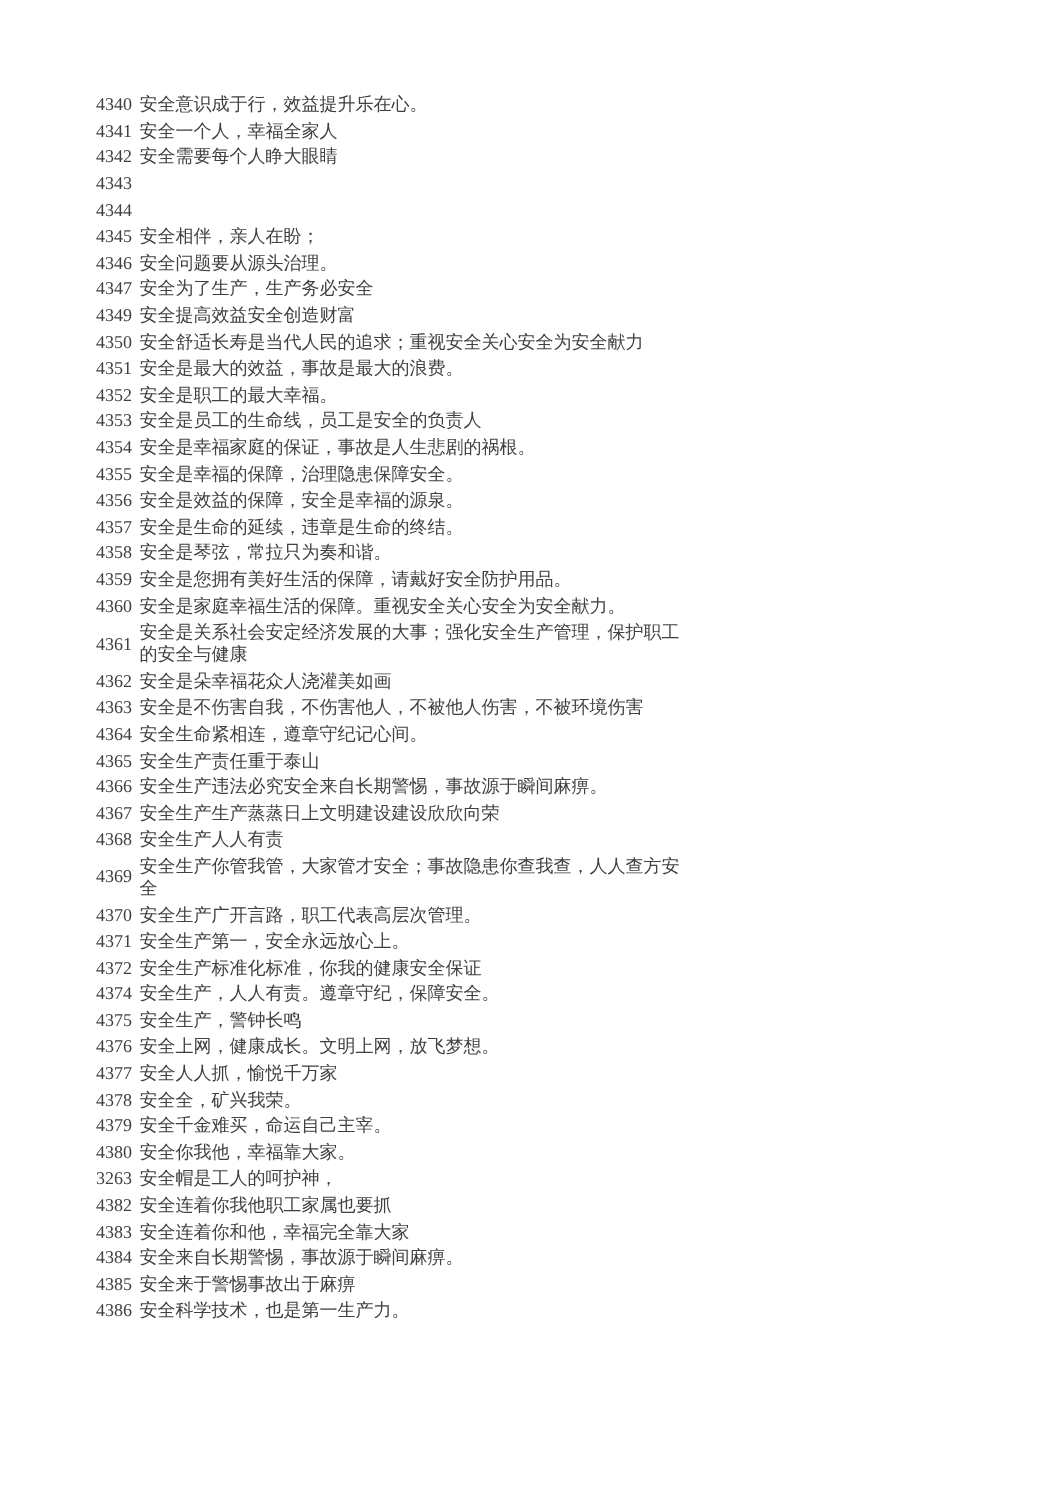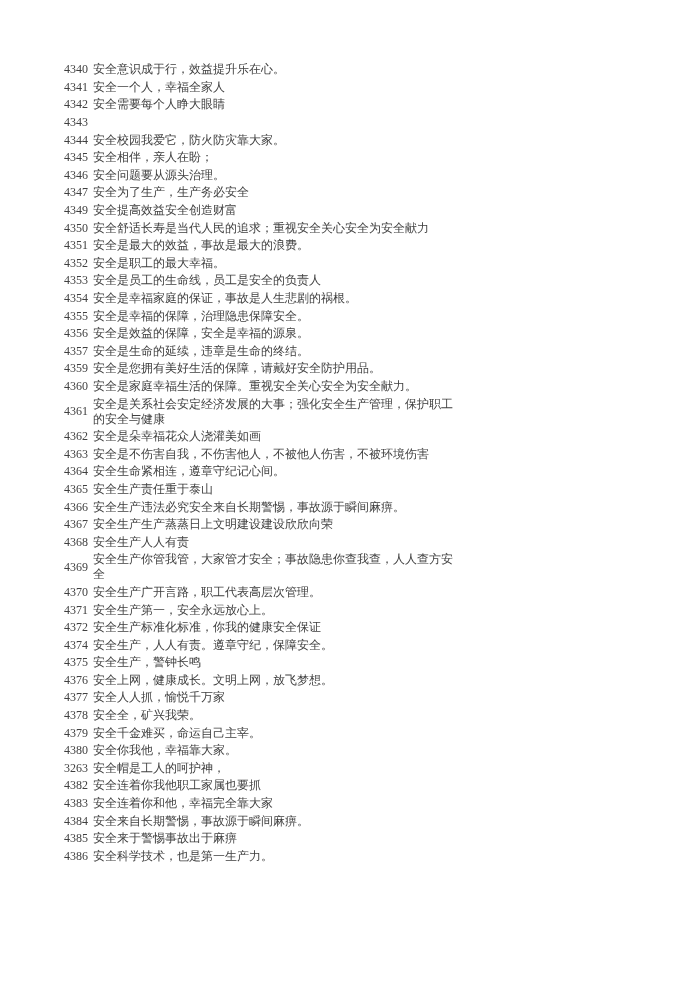--- a/index.html
+++ b/index.html
@@ -62,21 +62,20 @@
       </div>
       <div class="row">
         <span class="num">4342</span>
         <span class="text">安全需要每个人睁大眼睛</span>
       </div>
       <div class="row">
         <span class="num">4343</span>
       </div>
       <div class="row">
         <span class="num">4344</span>
-        <span class="text">安全校园我爱它，防火防灾靠大家。</span>
       </div>
       <div class="row">
         <span class="num">4345</span>
         <span class="text">安全相伴，亲人在盼；</span>
       </div>
       <div class="row">
         <span class="num">4346</span>
         <span class="text">安全问题要从源头治理。</span>
       </div>
       <div class="row">
@@ -111,20 +110,24 @@
         <span class="num">4355</span>
         <span class="text">安全是幸福的保障，治理隐患保障安全。</span>
       </div>
       <div class="row">
         <span class="num">4356</span>
         <span class="text">安全是效益的保障，安全是幸福的源泉。</span>
       </div>
       <div class="row">
         <span class="num">4357</span>
         <span class="text">安全是生命的延续，违章是生命的终结。</span>
+      </div>
+      <div class="row">
+        <span class="num">4358</span>
+        <span class="text">安全是琴弦，常拉只为奏和谐。</span>
       </div>
       <div class="row">
         <span class="num">4359</span>
         <span class="text">安全是您拥有美好生活的保障，请戴好安全防护用品。</span>
       </div>
       <div class="row">
         <span class="num">4360</span>
         <span class="text">安全是家庭幸福生活的保障。重视安全关心安全为安全献力。</span>
       </div>
       <div class="row">

